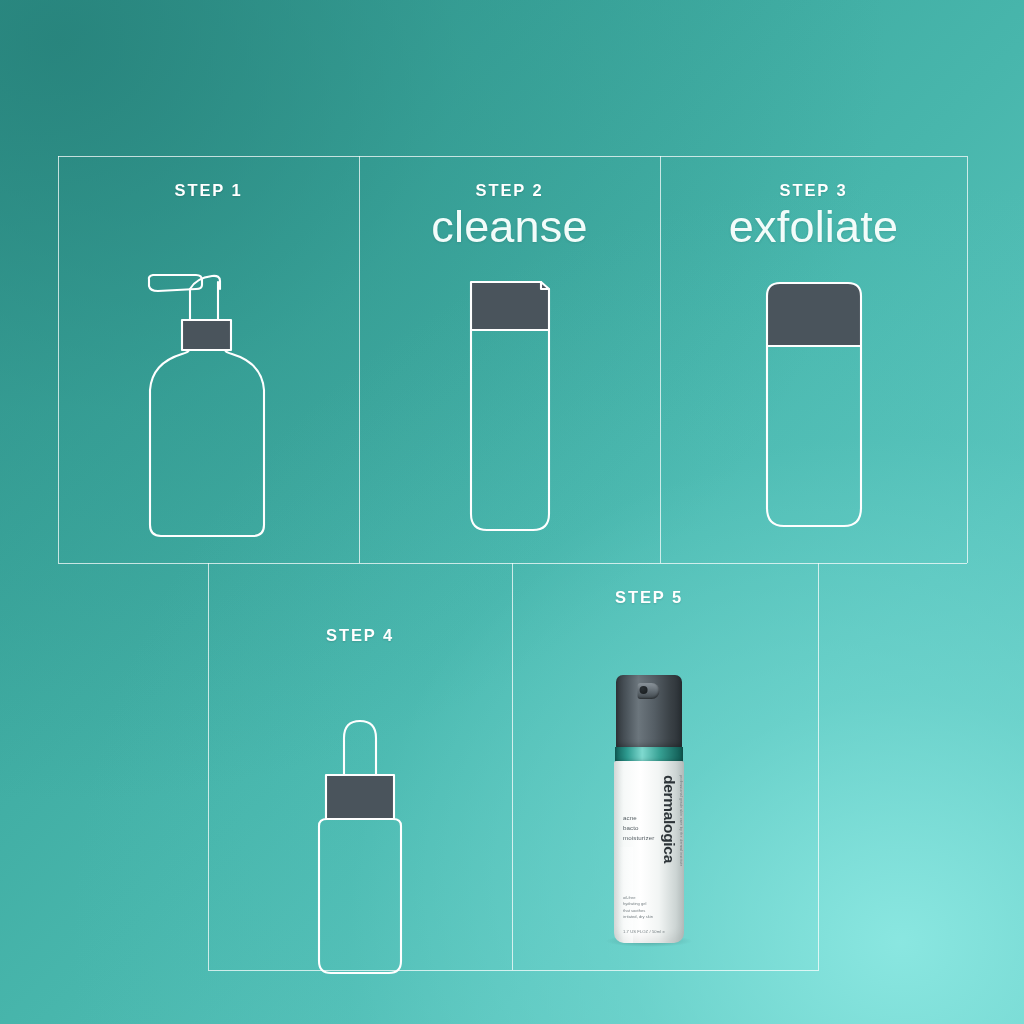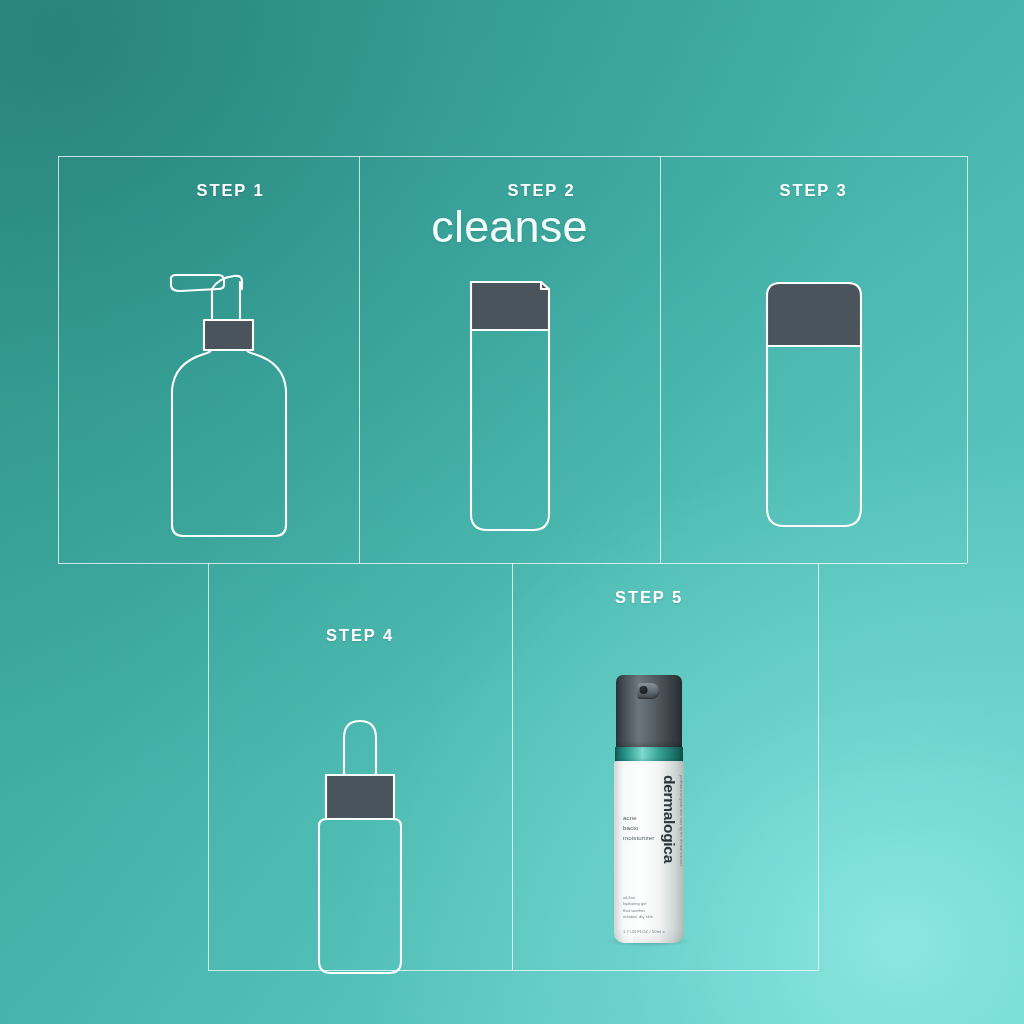--- a/index.html
+++ b/index.html
@@ -125,57 +125,58 @@
   <div class="line v" style="left:58px;top:156px;height:407px;"></div>
   <div class="line v" style="left:967px;top:156px;height:407px;"></div>
   <div class="line v" style="left:359px;top:156px;height:407px;"></div>
   <div class="line v" style="left:660px;top:156px;height:407px;"></div>
 
   <div class="line h" style="left:208px;top:970px;width:611px;"></div>
   <div class="line v" style="left:208px;top:563px;height:407px;"></div>
   <div class="line v" style="left:818px;top:563px;height:407px;"></div>
   <div class="line v" style="left:512px;top:563px;height:407px;"></div>
 
-  <div class="cell" style="left:58px;top:156px;width:301px;height:407px;padding-left:44px;">
+  <div class="cell" style="left:58px;top:156px;width:301px;height:407px;">
     <div class="cap" style="top:26px;">STEP 1</div>
     <div class="art" style="top:108px;">
       <svg width="150" height="280" viewBox="0 0 150 280">
         <g fill="none" stroke="#ffffff" stroke-width="2.1" stroke-linejoin="round" stroke-linecap="round">
 
           <path d="M15 16 Q14 12 19 11 L62 11 Q68 11 68 16 L68 21 Q68 25 62 25 L24 27 Q16 27 15 22 Z"></path>
 
           <path d="M56 25 L56 56 M84 18 L84 56"></path>
           <path d="M56 25 Q62 14 78 12 Q86 11 86 17 L86 25"></path>
 
           <path d="M48 56 L97 56 L97 86 L48 86 Z" fill="#4a545c" stroke="#ffffff"></path>
 
           <path d="M55 86 Q55 88 48 90 Q18 99 16 126 L16 261 Q16 272 27 272 L119 272 Q130 272 130 261 L130 126 Q128 99 98 90 Q91 88 91 86"></path>
         </g>
       </svg>
     </div>
   </div>
 
   <div class="cell" style="left:359px;top:156px;width:301px;height:407px;">
-    <div class="cap" style="top:26px;padding-left:32px;">STEP 2</div>
+    <div class="cap" style="top:26px;">STEP 2</div>
     <div class="name" style="top:48px;">cleanse</div>
     <div class="art" style="top:118px;">
       <svg width="110" height="264" viewBox="0 0 110 264">
         <g fill="none" stroke="#ffffff" stroke-width="2.1" stroke-linejoin="round" stroke-linecap="round">
 
           <path d="M16 8 L86 8 L94 15 L94 56 L16 56 Z" fill="#4a545c" stroke="#ffffff"></path>
           <path d="M86 8 L86 15 L94 15"></path>
 
           <path d="M16 56 L94 56 L94 240 Q94 256 78 256 L32 256 Q16 256 16 240 Z"></path>
         </g>
       </svg>
     </div>
   </div>
 
   <div class="cell" style="left:660px;top:156px;width:307px;height:407px;">
     <div class="cap" style="top:26px;">STEP 3</div>
+    <div class="name" style="top:48px;">exfoliate</div>
     <div class="art" style="top:120px;">
       <svg width="116" height="260" viewBox="0 0 116 260">
         <g fill="none" stroke="#ffffff" stroke-width="2.1" stroke-linejoin="round" stroke-linecap="round">
 
           <path d="M11 20 Q11 7 24 7 L92 7 Q105 7 105 20 L105 70 L11 70 Z" fill="#4a545c" stroke="#ffffff"></path>
 
           <path d="M11 70 L105 70 L105 232 Q105 250 88 250 L28 250 Q11 250 11 232 Z"></path>
         </g>
       </svg>
     </div>

